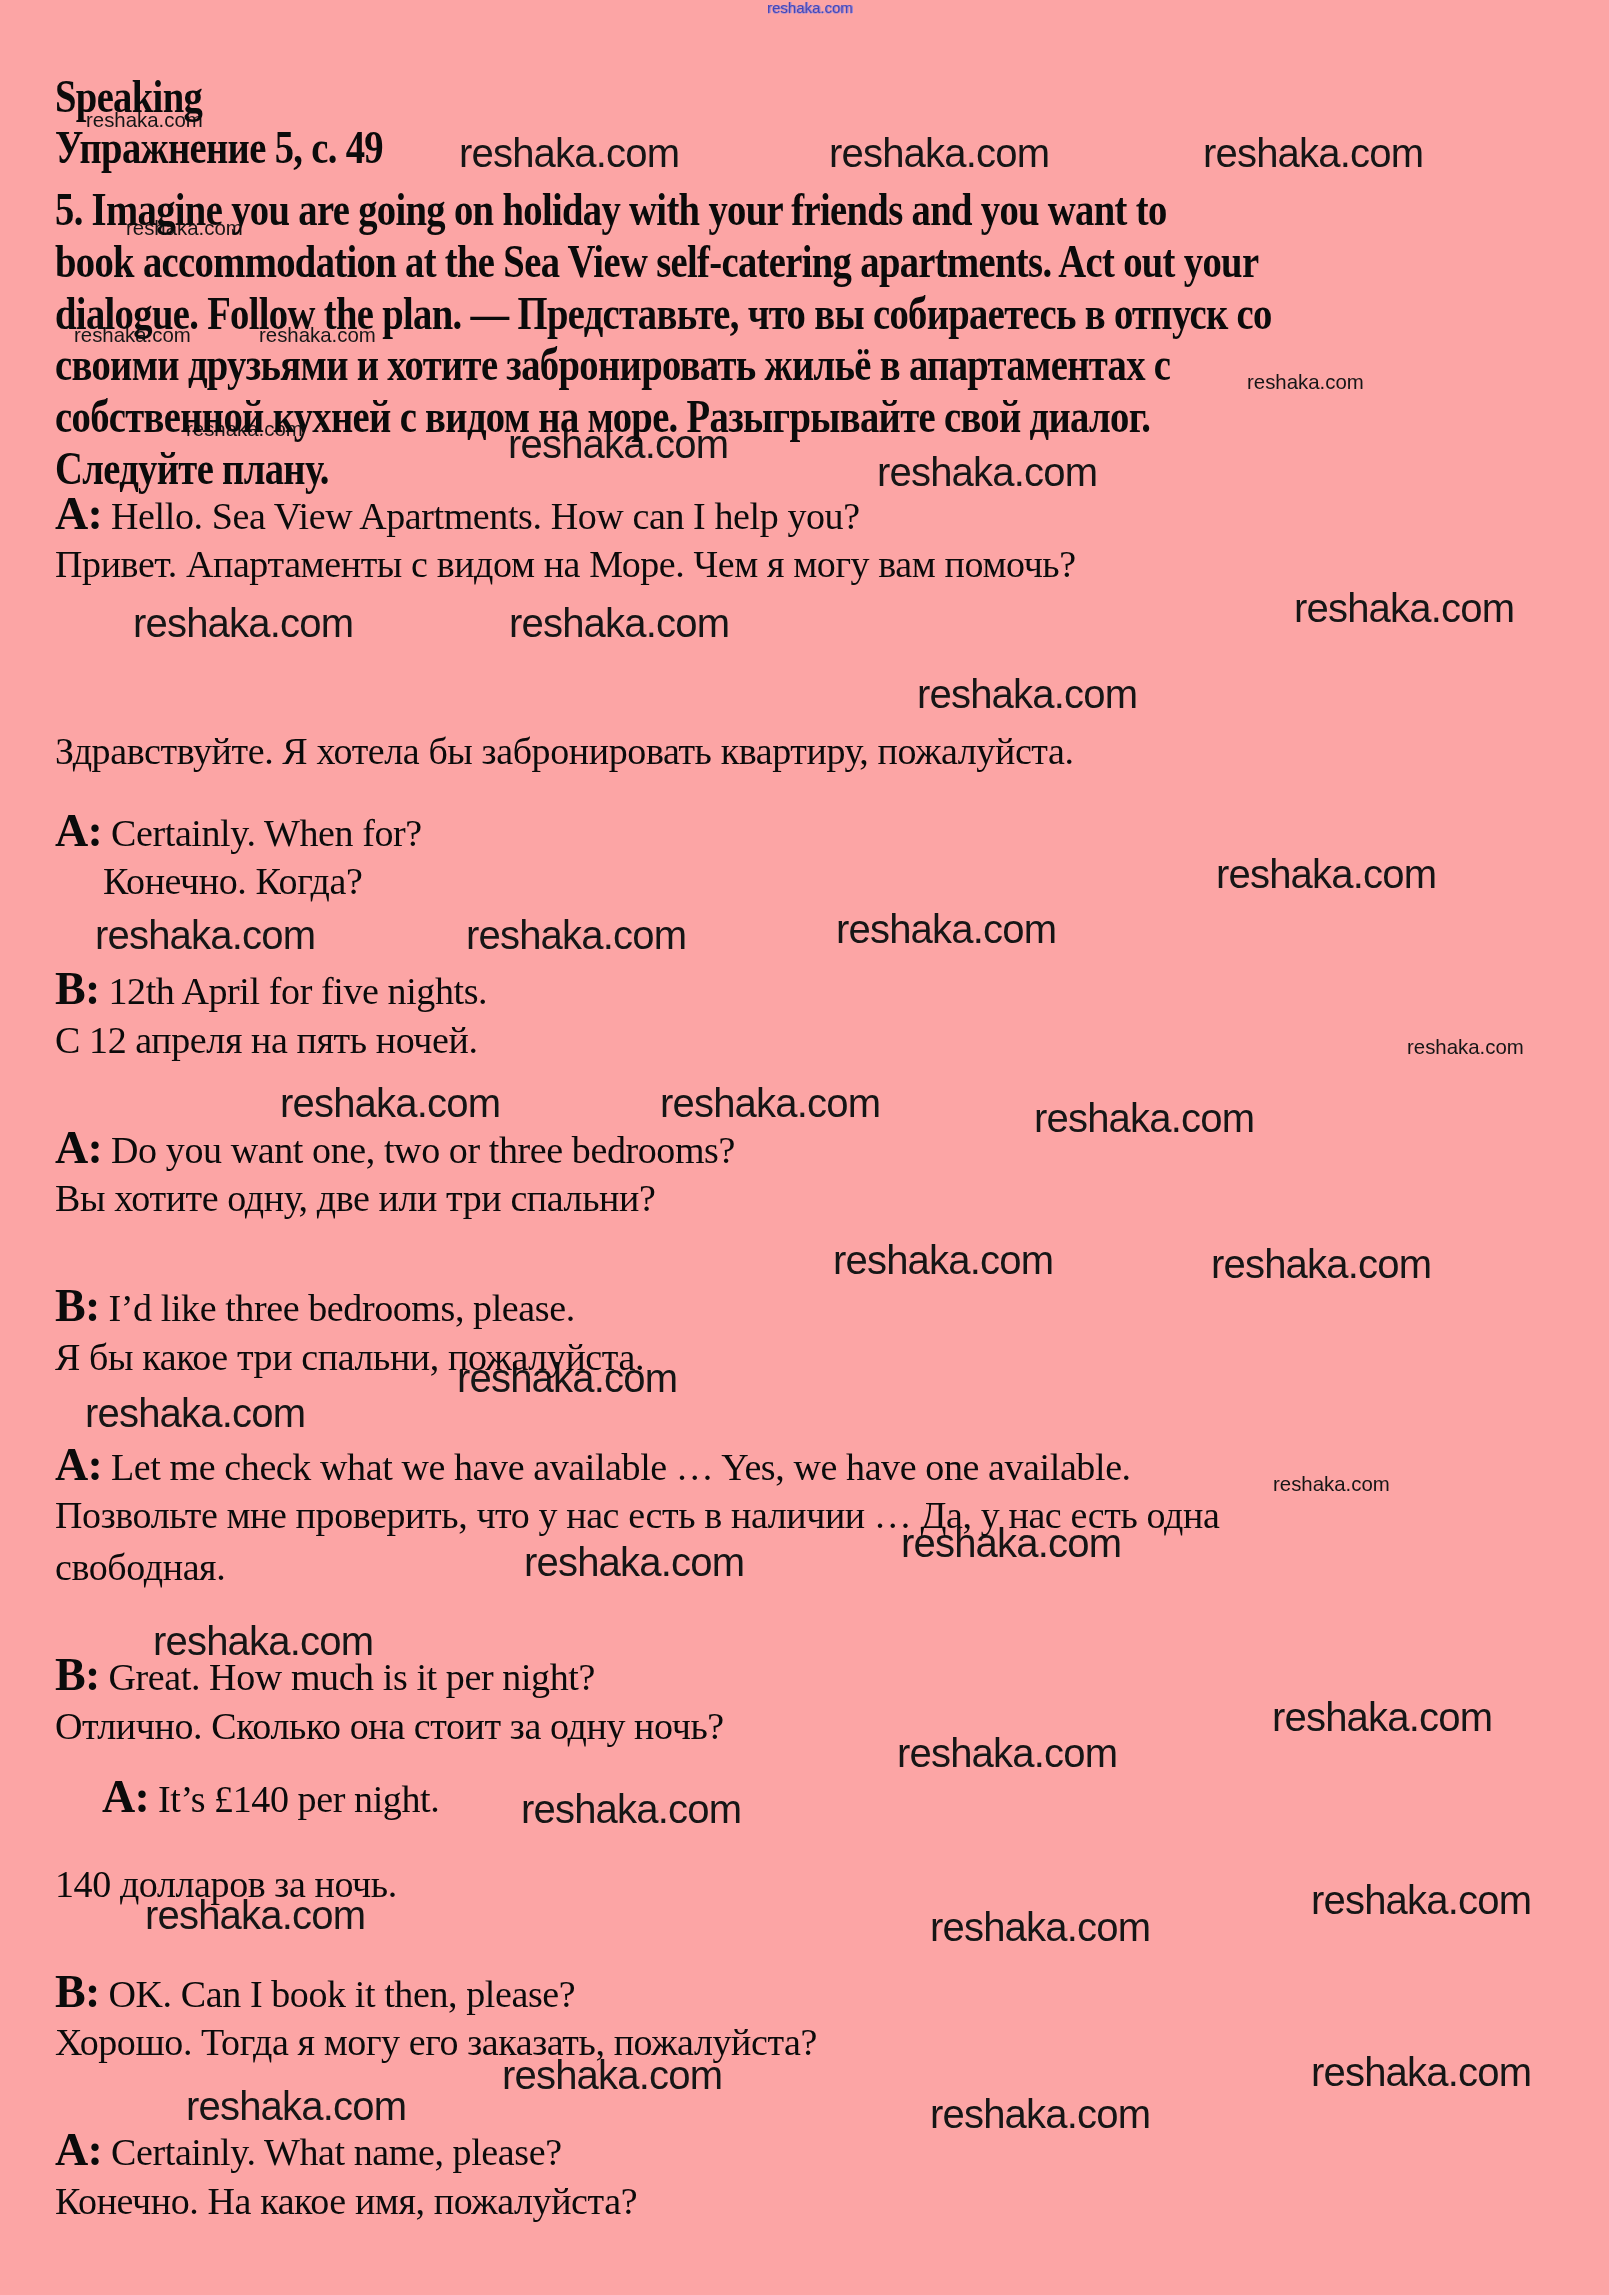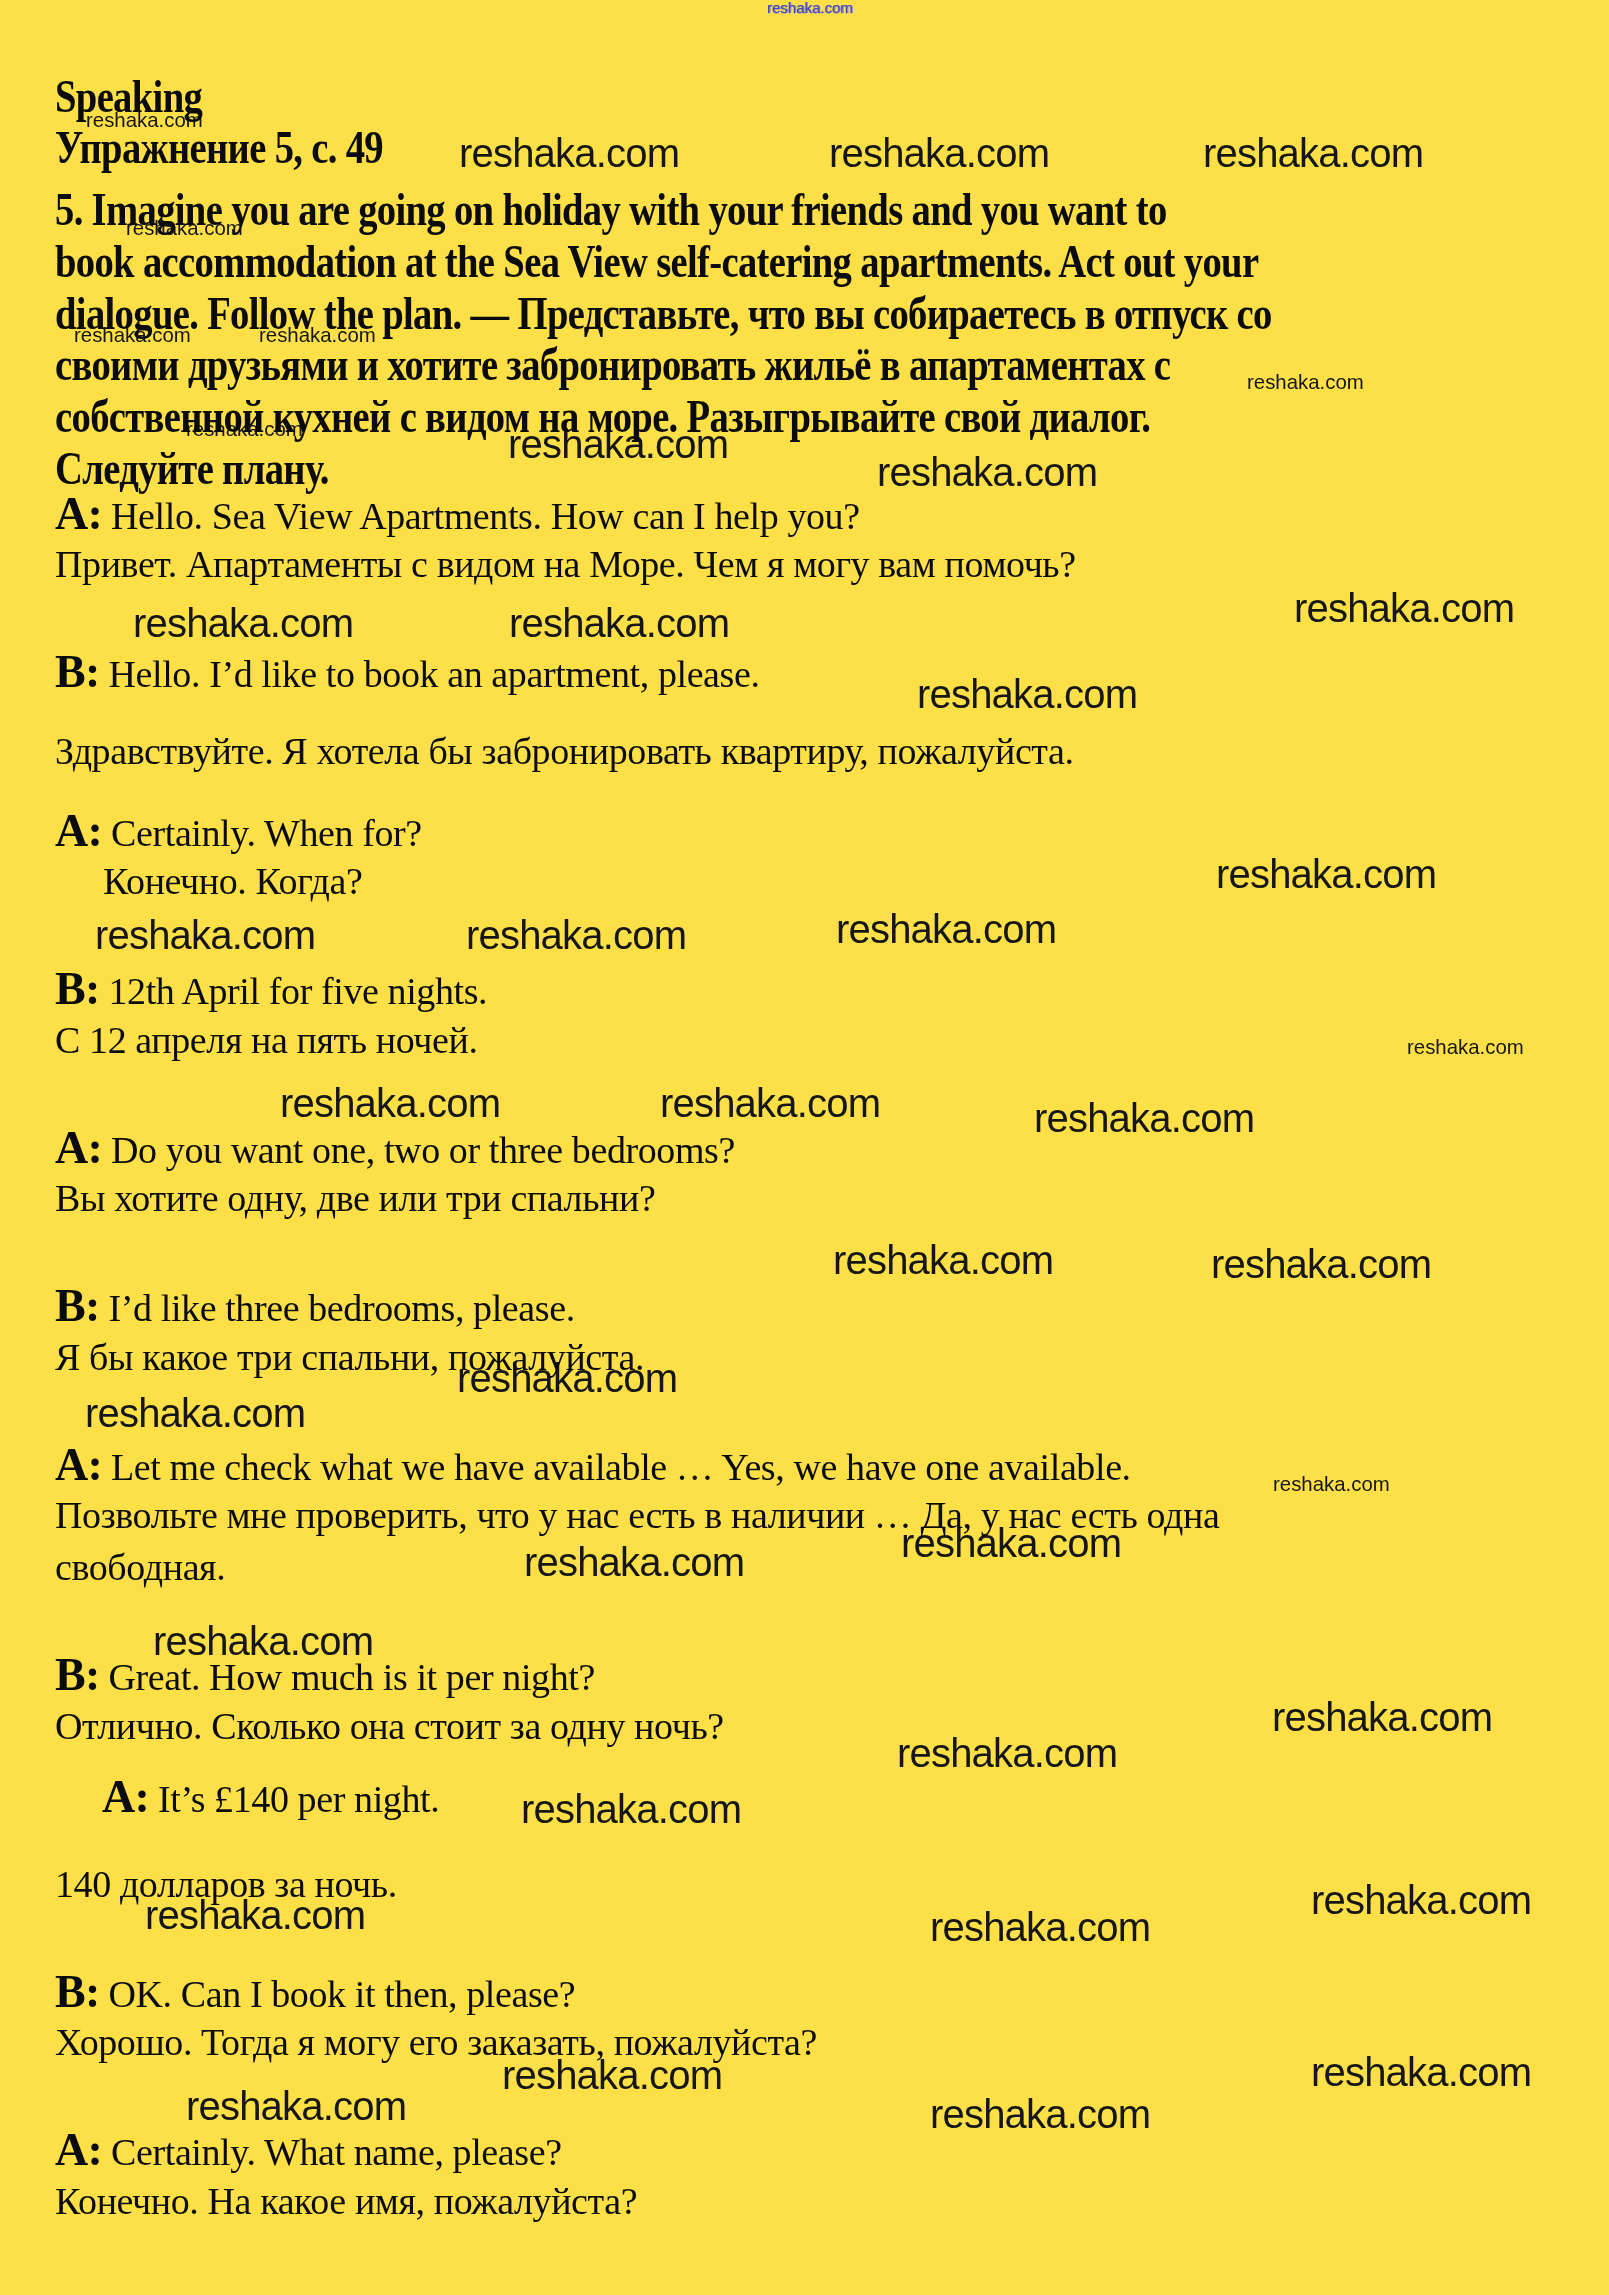--- a/index.html
+++ b/index.html
@@ -1,20 +1,20 @@
 <!DOCTYPE html>
 <html style="font-size:12.6px"><head>
 <meta charset="utf-8">
 <style>
   html, body { margin: 0; padding: 0; background: #ffffff; }
   .page {
     position: relative;
     width: 1609px;
     height: 2295px;
-    background: #fde047;
+    background: #fca5a5;
     overflow: hidden;
     font-family: "Liberation Serif", serif;
   }
   .layer { position: absolute; inset: 0; }
   #text-layer { z-index: 2; }
   #watermark-layer { z-index: 1; }
 
   .line {
     position: absolute;
     left: 55px;
@@ -105,21 +105,20 @@
       <div class="line bold" style="top: 72px;"><span>Speaking</span></div>
       <div class="line bold" style="top: 123px;"><span>Упражнение 5, с. 49</span></div>
       <div class="line bold" style="top: 185px;"><span>5. Imagine you are going on holiday with your friends and you want to</span></div>
       <div class="line bold" style="top: 237px;"><span>book accommodation at the Sea View self-catering apartments. Act out your</span></div>
       <div class="line bold" style="top: 289px;"><span>dialogue. Follow the plan. — Представьте, что вы собираетесь в отпуск со</span></div>
       <div class="line bold" style="top: 340px;"><span>своими друзьями и хотите забронировать жильё в апартаментах с</span></div>
       <div class="line bold" style="top: 392px;"><span>собственной кухней с видом на море. Разыгрывайте свой диалог.</span></div>
       <div class="line bold" style="top: 444px;"><span>Следуйте плану.</span></div>
       <div class="line" style="top: 493px;"><span class="speaker">A:</span> <span>Hello. Sea View Apartments. How can I help you?</span></div>
       <div class="line" style="top: 544px;"><span>Привет. Апартаменты с видом на Море. Чем я могу вам помочь?</span></div>
-      <div class="line" style="top: 651px;"><span class="speaker">B:</span> <span>Hello. I’d like to book an apartment, please.</span></div>
       <div class="line" style="top: 704px; margin-top: 27px;"><span>Здравствуйте. Я хотела бы забронировать квартиру, пожалуйста.</span></div>
       <div class="line" style="top: 810px;"><span class="speaker">A:</span> <span>Certainly. When for?</span></div>
       <div class="line" style="top: 861px; margin-left: 48px;"><span>Конечно. Когда?</span></div>
       <div class="line" style="top: 968px;"><span class="speaker">B:</span> <span>12th April for five nights.</span></div>
       <div class="line" style="top: 1020px;"><span>С 12 апреля на пять ночей.</span></div>
       <div class="line" style="top: 1127px;"><span class="speaker">A:</span> <span>Do you want one, two or three bedrooms?</span></div>
       <div class="line" style="top: 1178px;"><span>Вы хотите одну, две или три спальни?</span></div>
       <div class="line" style="top: 1285px;"><span class="speaker">B:</span> <span>I’d like three bedrooms, please.</span></div>
       <div class="line" style="top: 1337px;"><span>Я бы какое три спальни, пожалуйста.</span></div>
       <div class="line" style="top: 1444px;"><span class="speaker">A:</span> <span>Let me check what we have available … Yes, we have one available.</span></div>

